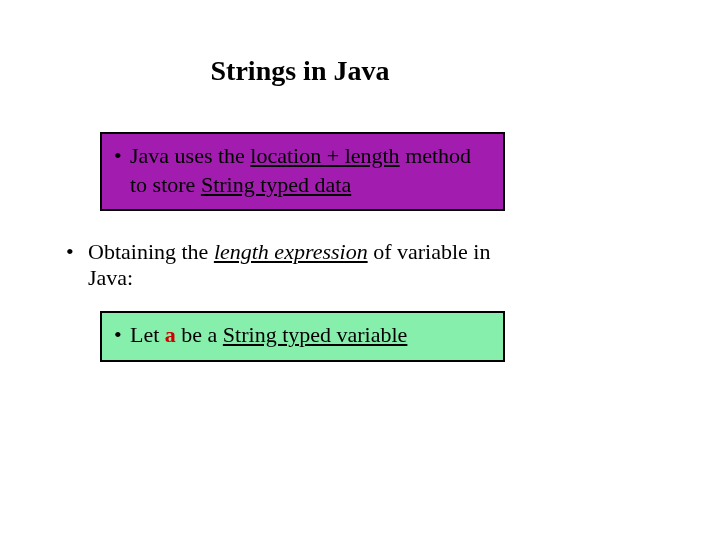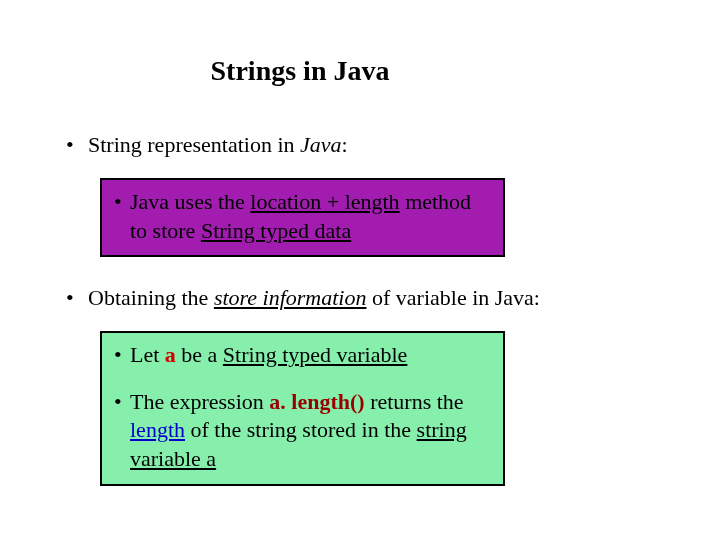--- a/index.html
+++ b/index.html
@@ -74,36 +74,30 @@
   .darkred-bold { color: #990000; font-weight: bold; }
   .bold { font-weight: bold; }
 </style>
 </head>
 <body>
 
 <div class="slide">
 
   <div class="title">Strings in Java</div>
 
-  <div class="bullet-level1">
-    <span>String representation in </span><span class="italic">Java</span><span>:</span>
-  </div>
 
   <div class="box box-yellow">
     <div class="box-bullet">
       <span>Java uses the </span><span class="underline">location + length</span><span> method to store </span><span class="underline">String typed data</span>
     </div>
   </div>
 
   <div class="bullet-level1">
-    <span>Obtaining the </span><span class="italic underline">store information</span><span> of variable in Java:</span>
+    <span>Obtaining the </span><span class="italic underline">length expression</span><span> of variable in Java:</span>
   </div>
 
   <div class="box box-cyan">
     <div class="box-bullet">
       <span>Let </span><span class="red bold">a</span><span> be a </span><span class="underline">String typed variable</span>
     </div>
-    <div class="box-bullet">
-      <span>The expression </span><span class="darkred-bold">a. length()</span><span> returns the </span><span class="underline blue">length</span><span> of the string stored in the </span><span class="underline">string variable a</span>
-    </div>
   </div>
 
 </div>
 
 </body></html>

